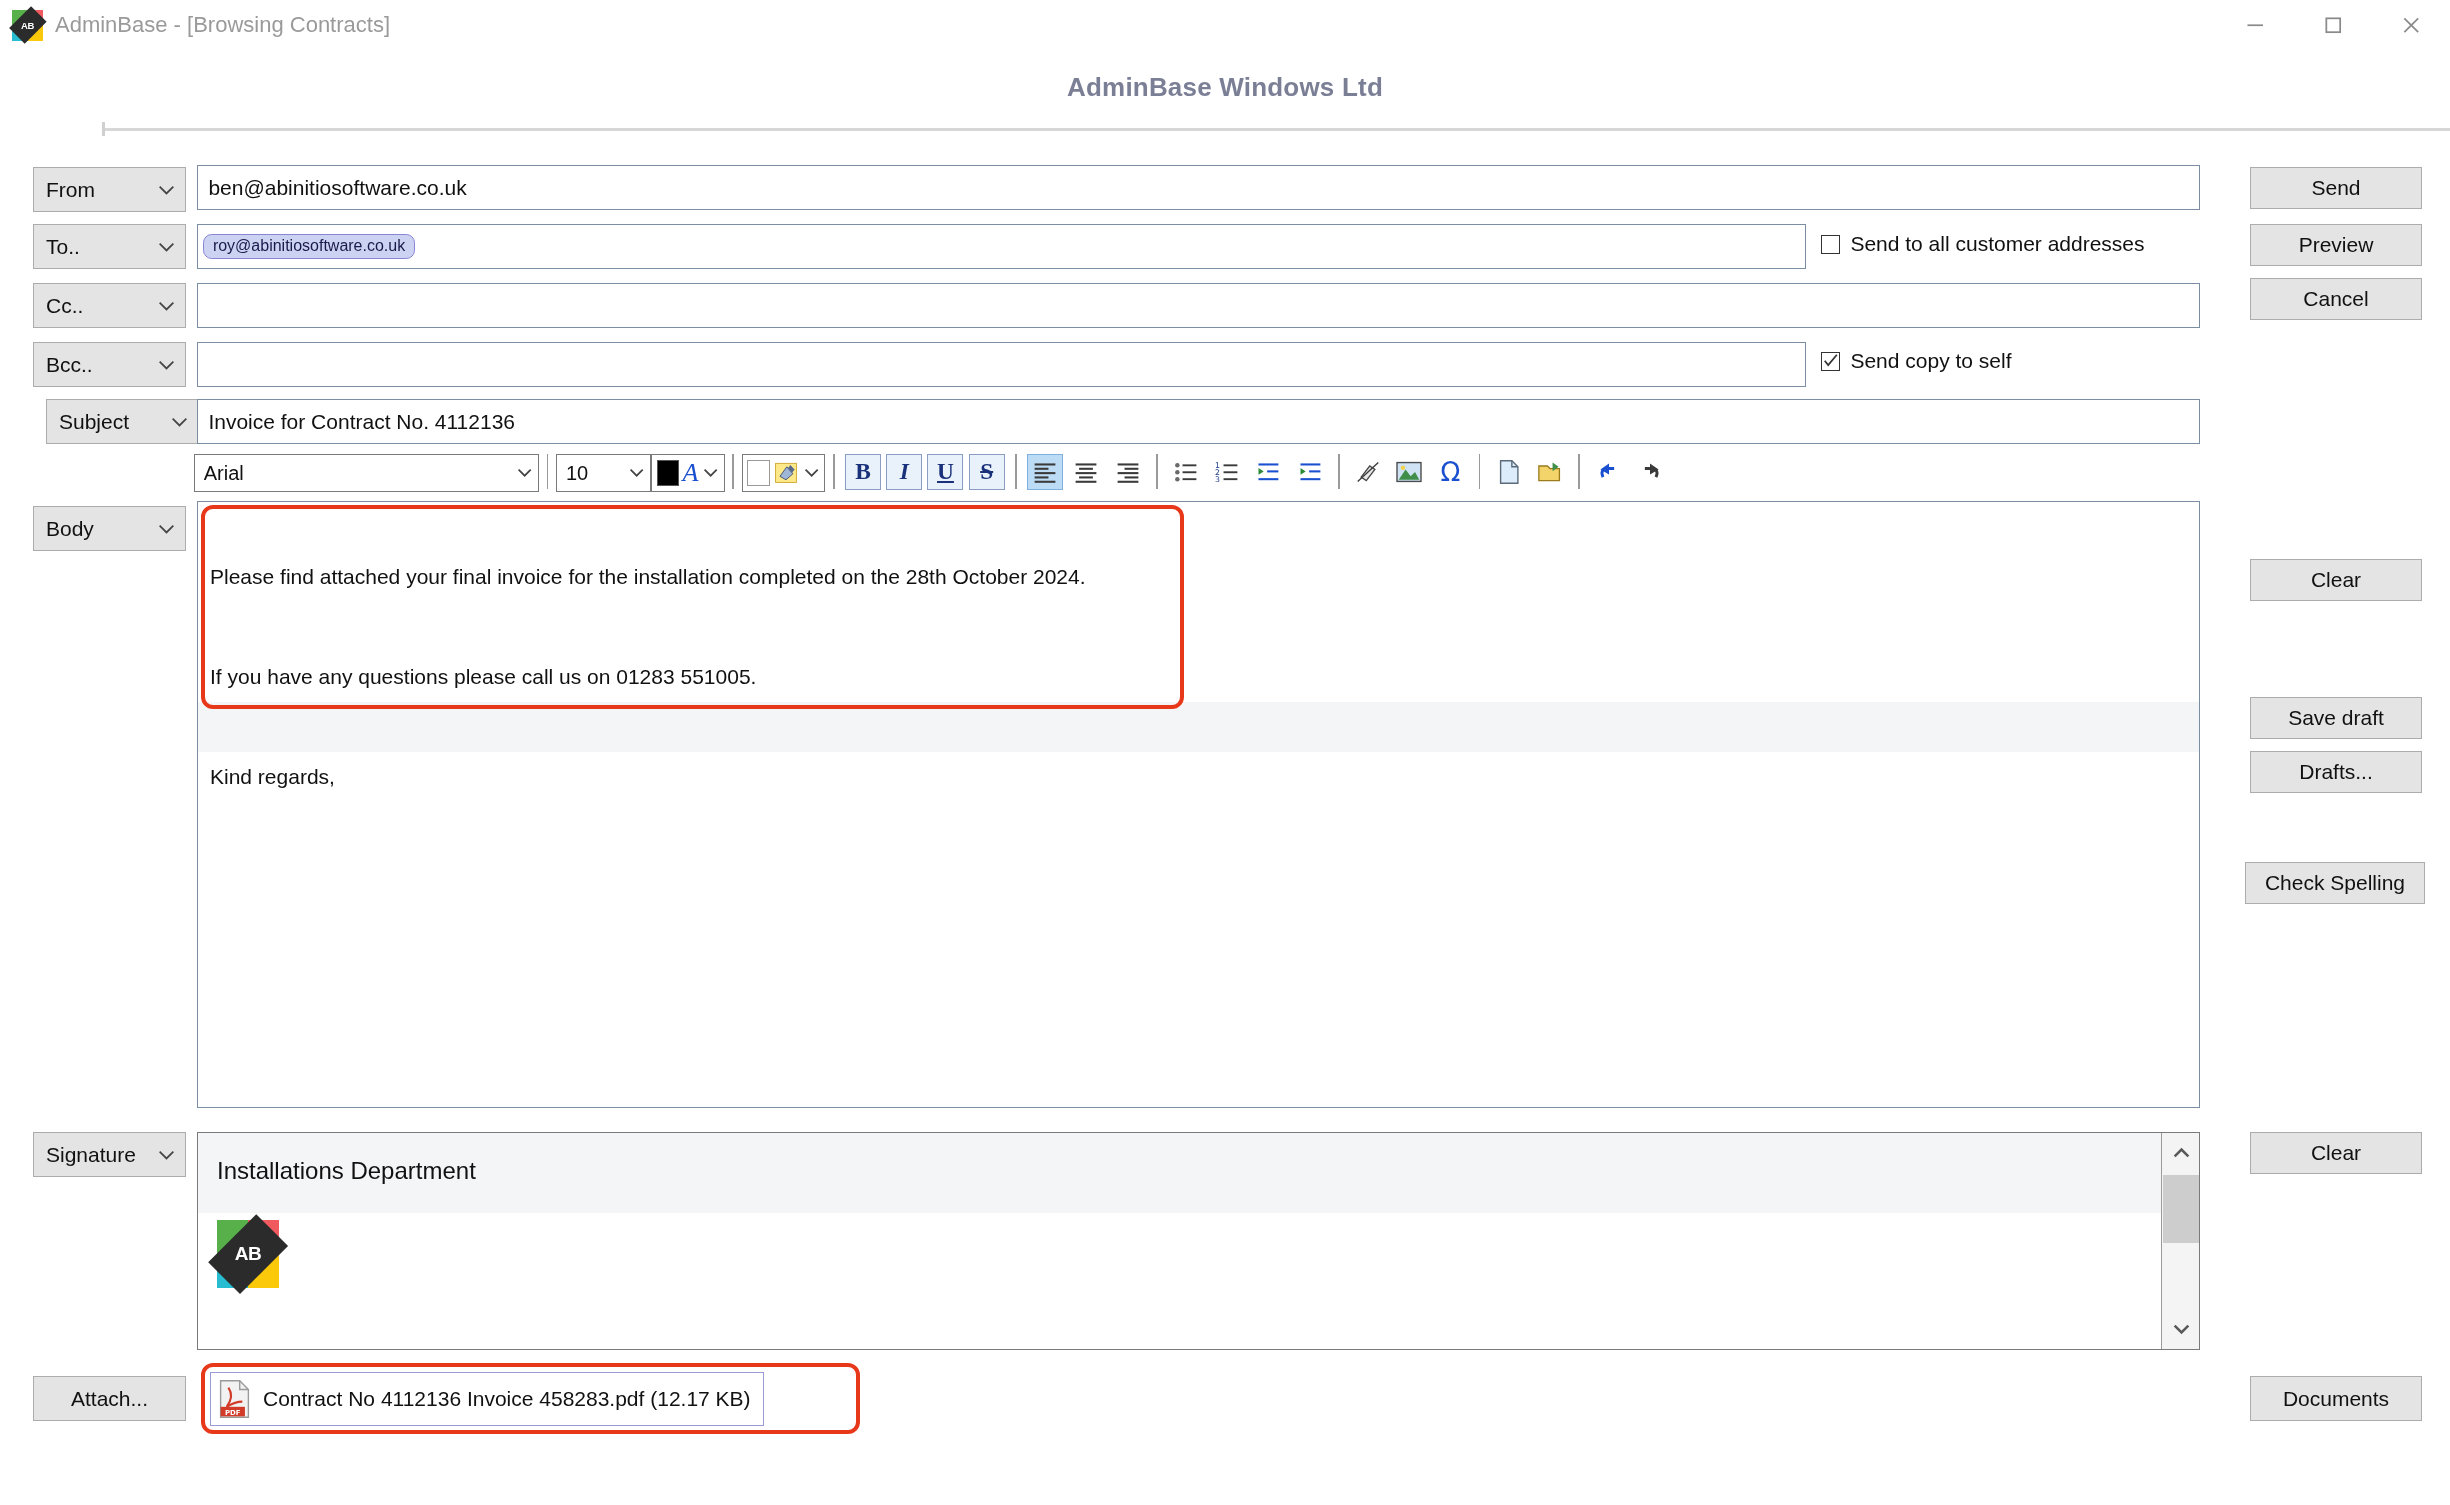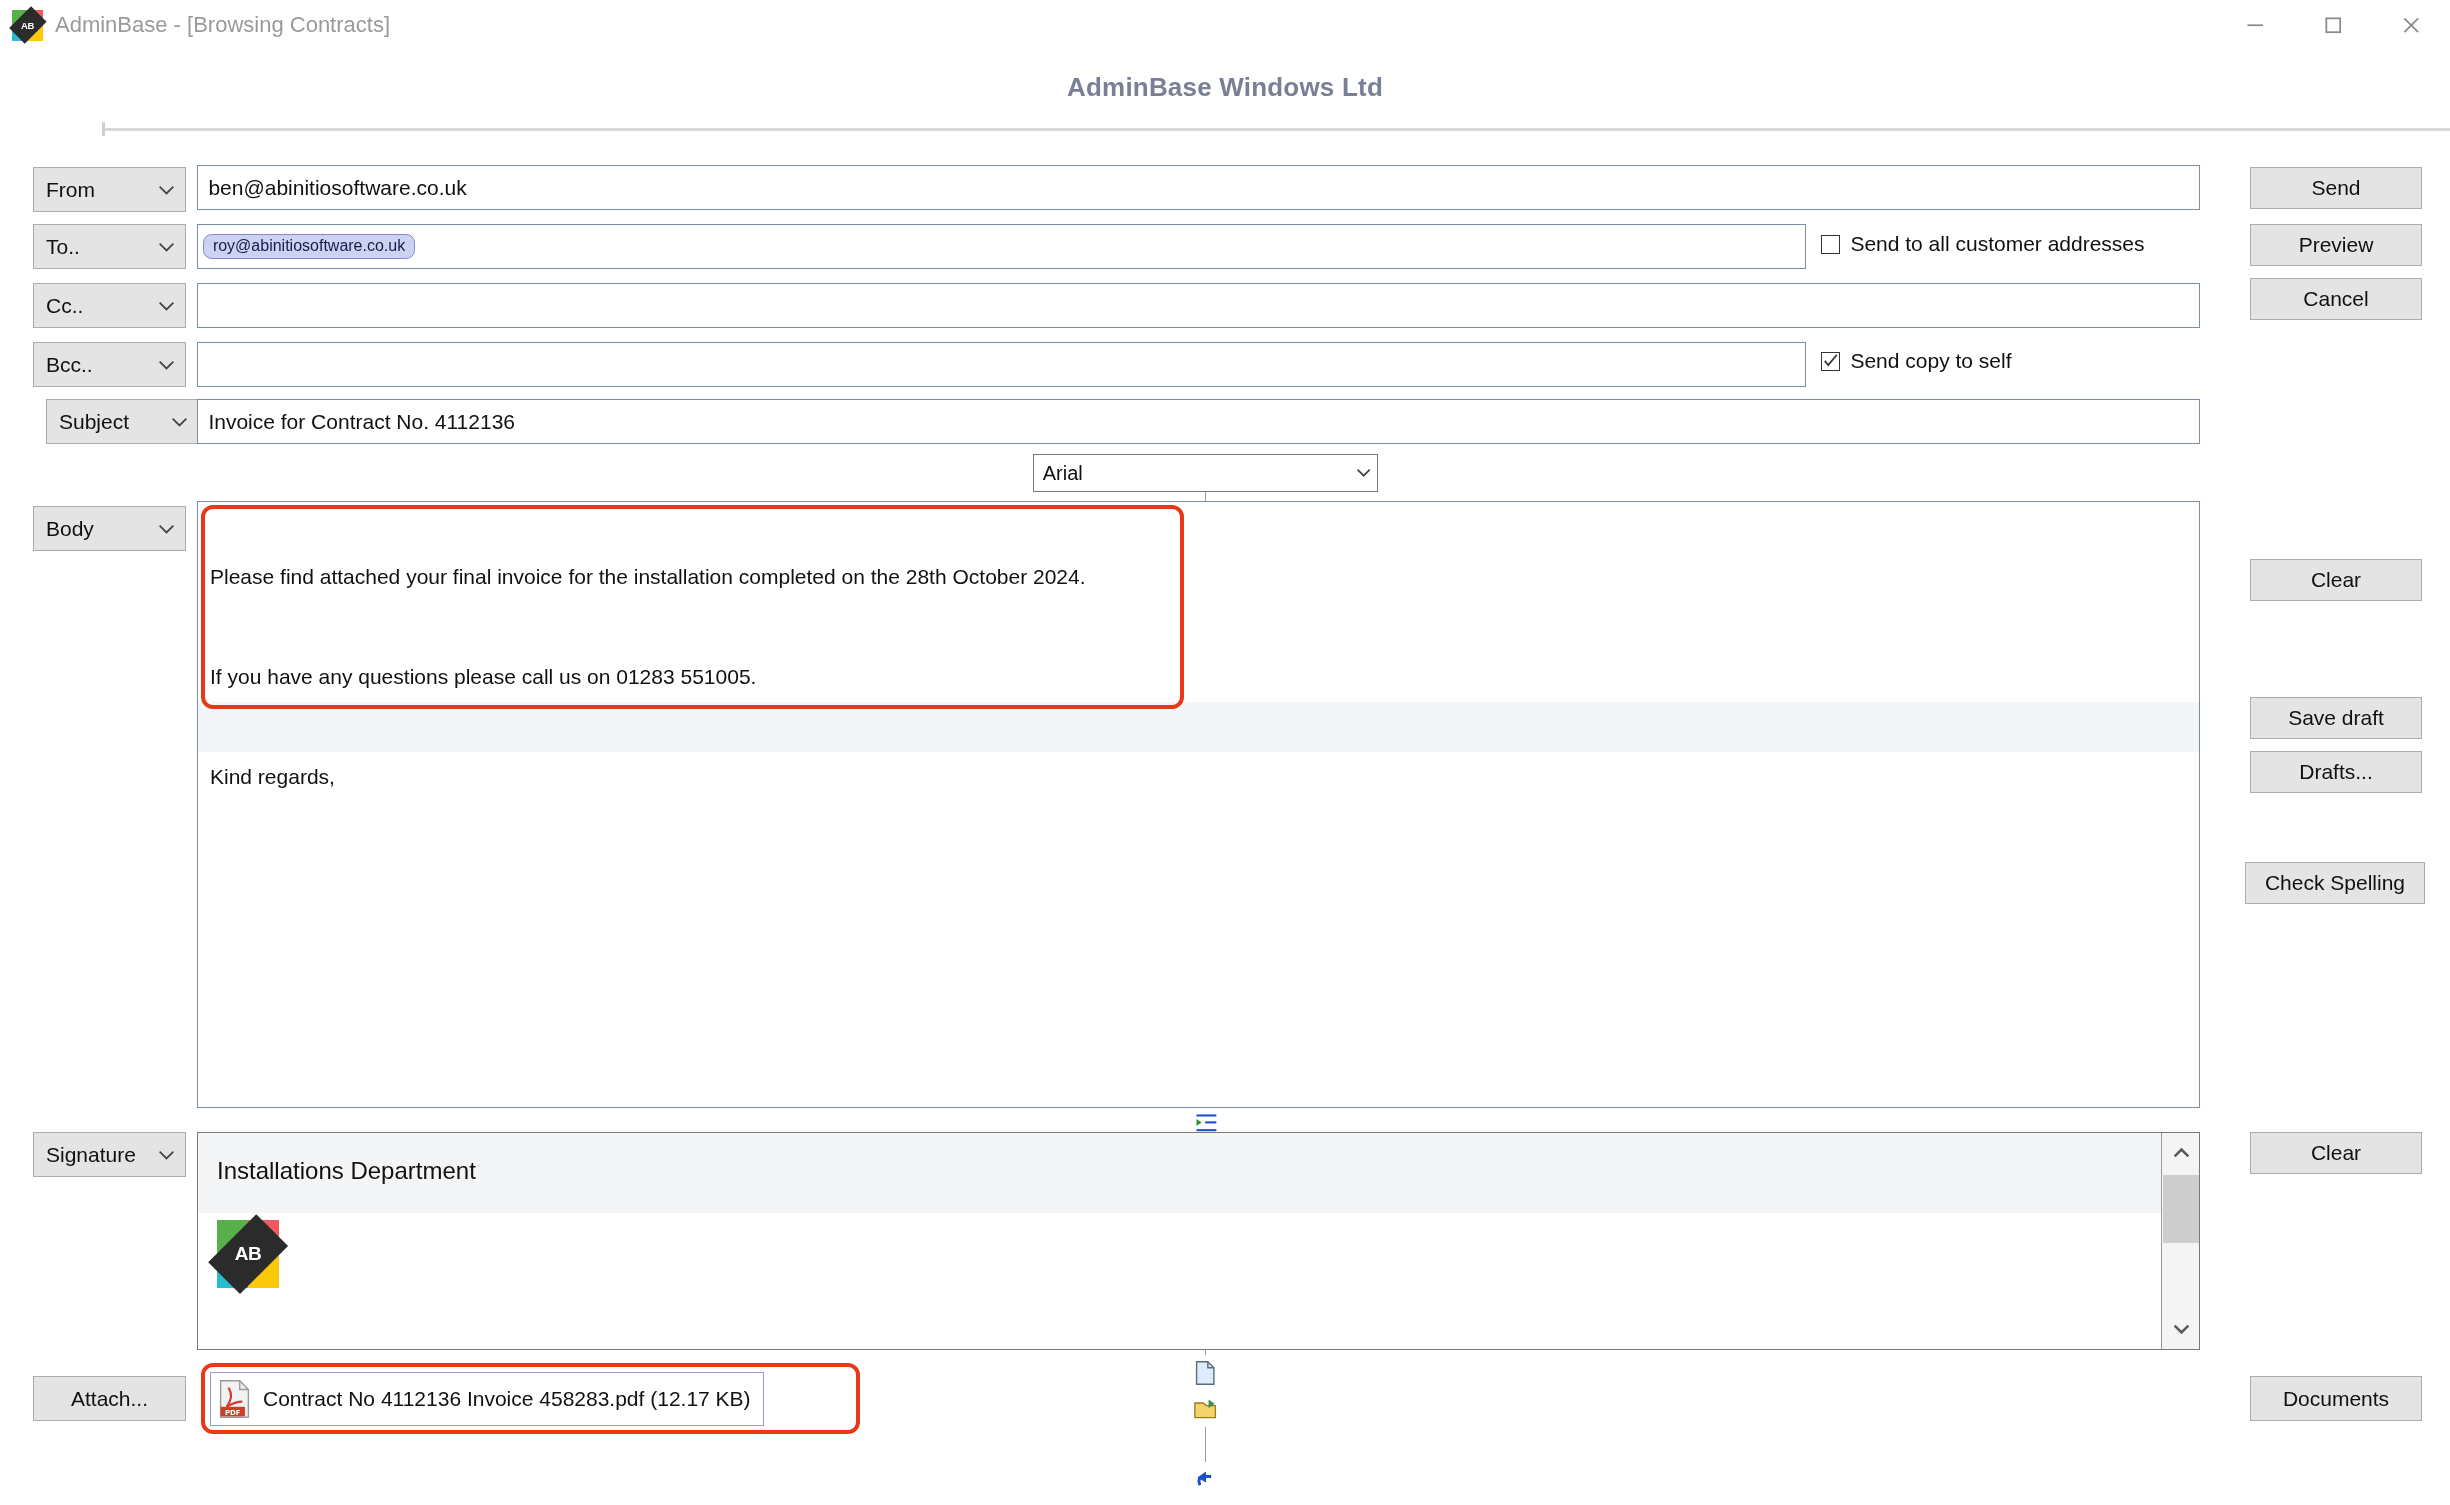--- a/index.html
+++ b/index.html
@@ -122,22 +122,22 @@
     background:#ccd2f2;
     border:0.9px solid #8a84d6;
     border-radius:8.7px;
     padding:1.7px 8.7px 3.5px 8.7px;
     font-size:16px; color:#1a1a4a;
     margin-left:1.7px;
   }
 
   
   #toolbar {
-    position:absolute; left:204px; top:454px; width:2003px; height:42px;
-    display:flex; align-items:center;flex-direction:column;
+    position:absolute; left:194px; top:454px; width:2003px; height:42px;
+    display:flex; 
   }
   .tb-combo {
     height:38px; background:#fff; border:0.9px solid #7a7a7a;
     display:flex; align-items:center; padding:0 5.2px 0 8.7px;
     font-size:20px; color:#111; flex:0 0 auto;
   }
   .tb-combo .chev { margin-left:auto; padding-left:7px; }
   .tb-sep { width:1.7px; height:35px; background:#9a9a9a; margin:0 7.8px; flex:0 0 auto; }
   .tb-color {
     height:38px; border:0.9px solid #7a7a7a; background:#fff;

